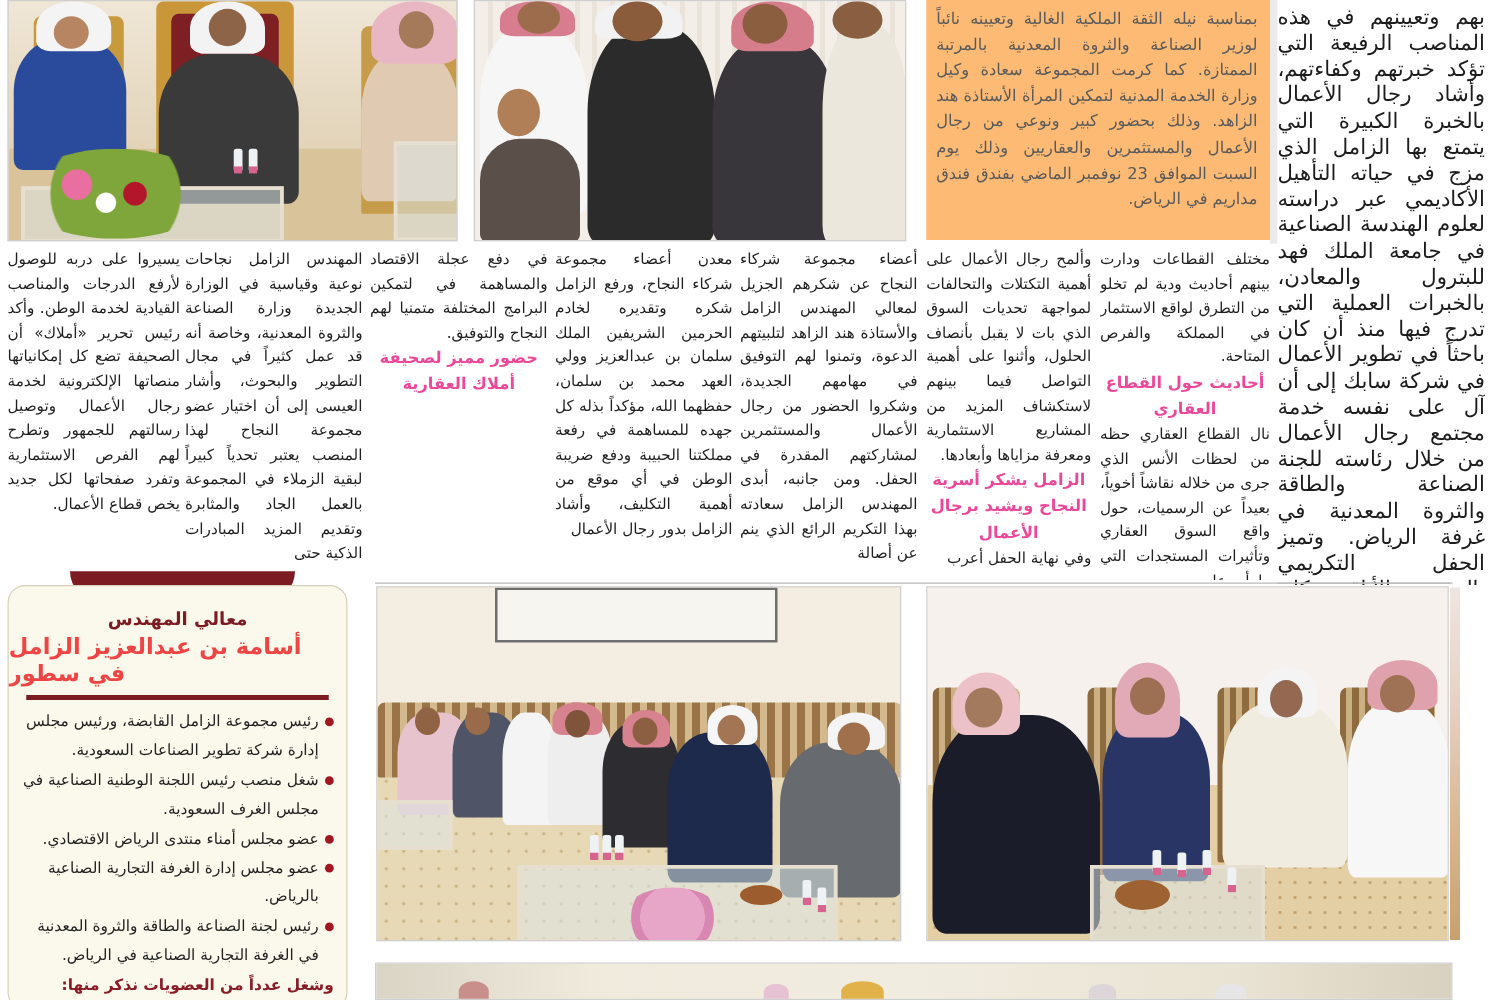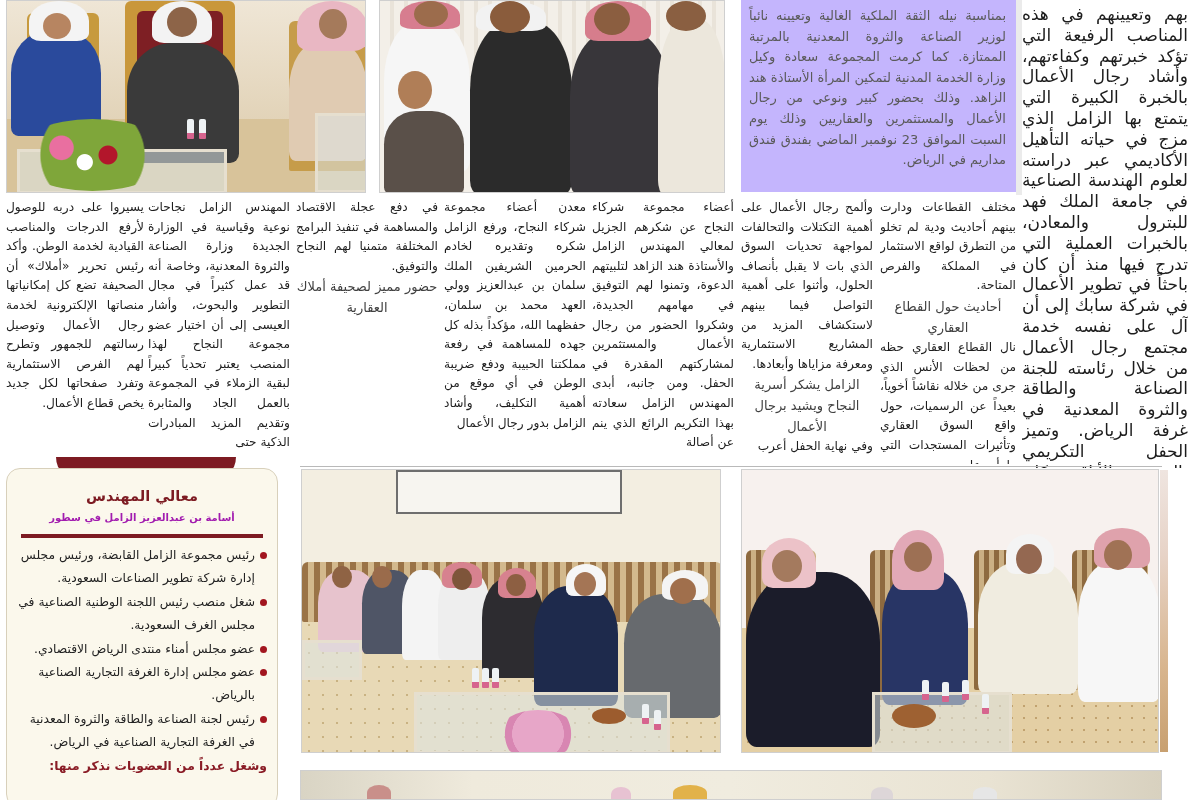--- a/index.html
+++ b/index.html
@@ -14,34 +14,34 @@
     direction: rtl;
     text-align: justify;
     text-align-last: right;
     font-size: 12.2px;
     line-height: 19.6px;
     color: #1e1e1e;
     overflow: hidden;
   }
   .col p { margin: 0; }
   .col .sub {
-    color: #404040;
-    font-weight: normal;
+    color: #ec4899;
+    font-weight: bold;
     text-align: center;
     text-align-last: center;
     font-size: 13px;
     line-height: 21px;
   }
   .col-rule { position: absolute; height: 1px; background: #b9b9b9; }
 
   
   .intro-box {
     position: absolute;
     left: 741px; top: 0; width: 275px; height: 192px;
-    background: #c4b5fd;
+    background: #fdba74;
     direction: rtl;
     padding: 6px 10px 6px 8px;
     font-size: 13px;
     line-height: 20.6px;
     color: #5a5a5a;
     text-align: justify;
     text-align-last: right;
   }
   .right-top-col {
     position: absolute;
@@ -85,22 +85,22 @@
   }
   .info-cap {
     position: absolute; left: 56px; top: 457px; width: 180px; height: 24px;
     background: #7d1b22; border-radius: 0 0 90px 90px;
   }
   .info-title {
     text-align: center; color: #7d1b22; font-weight: bold;
     font-size: 14.5px; line-height: 22px; margin-top: 16px;
   }
   .info-title2 {
-    text-align: center; color: #a21caf; font-weight: bold;
-    font-size: 10px; line-height: 22px;
+    text-align: left; color: #ef4444; font-weight: bold;
+    font-size: 18px; line-height: 22px;
   }
   .info-rule {
     position: relative; height: 4px; margin: 5px 14px 6px 14px; background: #7d1b22;
   }
   .info-rule .mid {
     position: absolute; left: 86px; right: 86px; top: 1px; height: 2px;
     background: repeating-linear-gradient(90deg, #7d1b22 0 2px, transparent 2px 4px);
   }
   .info-list { list-style: none; padding: 0 10px 0 8px; font-size: 12.3px; line-height: 23.4px; color: #222; }
   .info-list li { position: relative; padding-right: 12px; }
@@ -186,21 +186,21 @@
 
 <div class="col" style="left:592px; top:198px; width:142px; height:266px;">
   <p>أعضاء مجموعة شركاء النجاح عن شكرهم الجزيل لمعالي المهندس الزامل والأستاذة هند الزاهد لتلبيتهم الدعوة، وتمنوا لهم التوفيق في مهامهم الجديدة، وشكروا الحضور من رجال الأعمال والمستثمرين لمشاركتهم المقدرة في الحفل. ومن جانبه، أبدى المهندس الزامل سعادته بهذا التكريم الرائع الذي ينم عن أصالة</p>
 </div>
 
 <div class="col" style="left:444px; top:198px; width:142px; height:266px;">
   <p>معدن أعضاء مجموعة شركاء النجاح، ورفع الزامل شكره وتقديره لخادم الحرمين الشريفين الملك سلمان بن عبدالعزيز وولي العهد محمد بن سلمان، حفظهما الله، مؤكداً بذله كل جهده للمساهمة في رفعة مملكتنا الحبيبة ودفع ضريبة الوطن في أي موقع من أهمية التكليف، وأشاد الزامل بدور رجال الأعمال</p>
 </div>
 
 <div class="col" style="left:296px; top:198px; width:142px; height:266px;">
-  <p>في دفع عجلة الاقتصاد والمساهمة في تنفيذ البرامج المختلفة متمنيا لهم النجاح والتوفيق.</p>
+  <p>في دفع عجلة الاقتصاد والمساهمة في لتمكين البرامج المختلفة متمنيا لهم النجاح والتوفيق.</p>
   <p class="sub">حضور مميز لصحيفة أملاك العقارية</p>
 </div>
 
 <div class="col" style="left:148px; top:198px; width:142px; height:266px;">
   <p>المهندس الزامل نجاحات نوعية وقياسية في الوزارة الجديدة وزارة الصناعة والثروة المعدنية، وخاصة أنه قد عمل كثيراً في مجال التطوير والبحوث، وأشار العيسى إلى أن اختيار عضو مجموعة النجاح لهذا المنصب يعتبر تحدياً كبيراً لبقية الزملاء في المجموعة بالعمل الجاد والمثابرة وتقديم المزيد المبادرات الذكية حتى</p>
 </div>
 
 <div class="col" style="left:6px; top:198px; width:138px; height:266px;">
   <p>يسيروا على دربه للوصول لأرفع الدرجات والمناصب القيادية لخدمة الوطن. وأكد رئيس تحرير «أملاك» أن الصحيفة تضع كل إمكانياتها منصاتها الإلكترونية لخدمة رجال الأعمال وتوصيل رسالتهم للجمهور وتطرح لهم الفرص الاستثمارية وتفرد صفحاتها لكل جديد يخص قطاع الأعمال.</p>
 </div>

